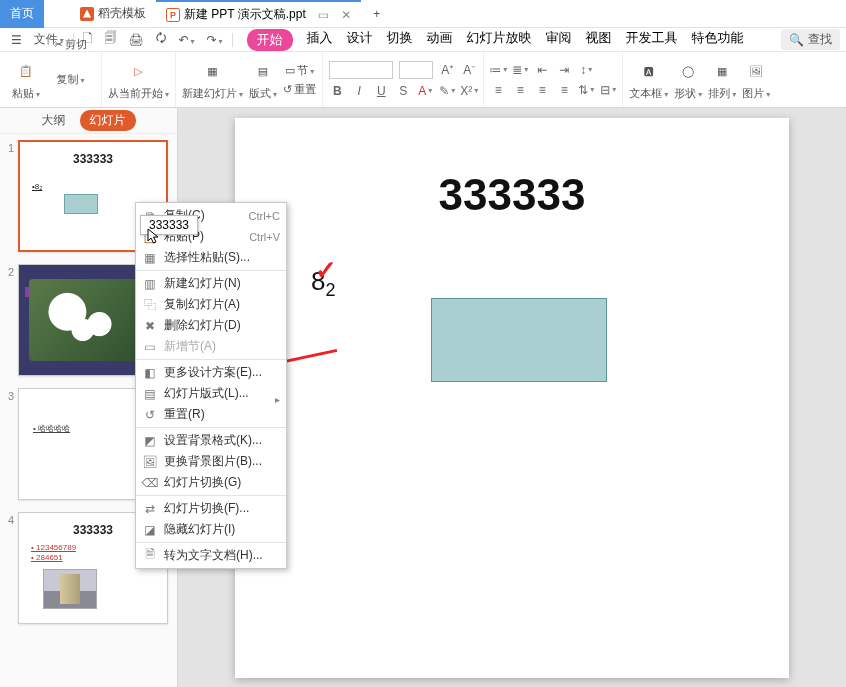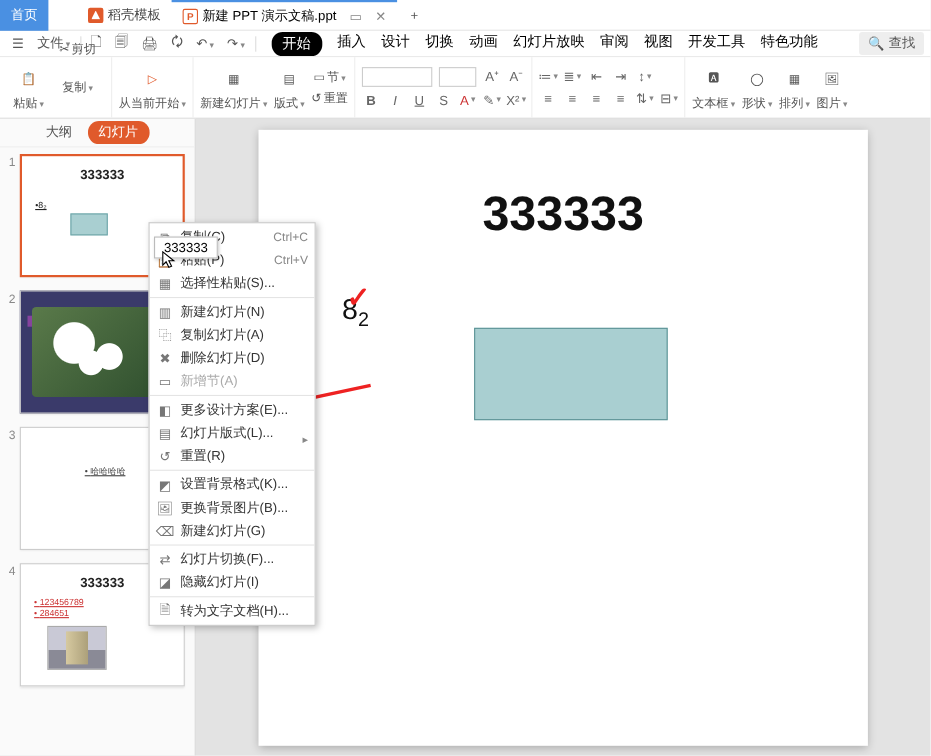--- a/index.html
+++ b/index.html
@@ -15,21 +15,21 @@
 .flame { width: 14px; height: 14px; background: #e05a2b; border-radius: 2px; display: inline-block; position: relative; }
 .flame::after { content: ""; position: absolute; inset: 3px; background: #fff; clip-path: polygon(50% 0,100% 100%,0 100%); }
 .ppt-ico { width: 14px; height: 14px; background: #fff; border: 1px solid #e05a2b; color: #e05a2b; font-size: 9px; font-weight: bold; display: flex; align-items: center; justify-content: center; border-radius: 2px; }
 .tab-doc .winbtns { margin-left: 8px; display: flex; gap: 6px; color: #888; }
 
 .menubar { height: 24px; background: #fff; display: flex; align-items: center; font-size: 12px; color: #555; padding: 0 6px; gap: 2px; border-bottom: 1px solid #e8e8e8; }
 .menubar .mbtn { padding: 0 5px; cursor: pointer; }
 .menubar .sep { width: 1px; height: 14px; background: #ddd; margin: 0 2px; }
 .ribbon-tabs { display: flex; gap: 14px; margin-left: 10px; font-size: 13px; }
 .ribbon-tabs .rtab { cursor: pointer; color: #000000; }
-.ribbon-tabs .rtab.active { background: #000000; color: #fff; padding: 2px 10px; border-radius: 10px; }
+.ribbon-tabs .rtab.active { background: #ec4899; color: #fff; padding: 2px 10px; border-radius: 10px; }
 .search-box { margin-left: auto; display: flex; align-items: center; background: #eee; border-radius: 3px; padding: 2px 8px; font-size: 12px; color: #555; }
 
 .ribbon { height: 56px; background: #fff; display: flex; align-items: center; padding: 0 6px; border-bottom: 1px solid #d8d8d8; font-size: 11px; color: #555; }
 .rgrp { display: flex; flex-direction: column; align-items: center; justify-content: center; height: 100%; padding: 0 6px; gap: 2px; border-right: 1px solid #eee; }
 .ricon { width: 20px; height: 20px; display: flex; align-items: center; justify-content: center; color: #555; }
 .ricon.big { width: 26px; height: 26px; }
 .rvert { display: flex; flex-direction: column; gap: 2px; align-items: center; }
 .rhoriz { display: flex; gap: 6px; align-items: center; }
 .rtxt { font-size: 11px; white-space: nowrap; }
 .dd::after { content: "▾"; font-size: 8px; margin-left: 2px; color: #888; }
@@ -245,21 +245,21 @@
           <div class="trect" style="top:52px;left:44px;"></div>
         </div>
       </div>
       <div class="thumbrow">
         <div class="thumbnum">2</div>
         <div class="thumb img"></div>
       </div>
       <div class="thumbrow">
         <div class="thumbnum">3</div>
         <div class="thumb">
-          <div class="ttiny" style="top:34px;left:14px;color:#444;margin-left:44px;">• <span>哈哈哈哈</span></div>
+          <div class="ttiny" style="top:34px;left:14px;color:#444;">• <span>哈哈哈哈</span></div>
         </div>
       </div>
       <div class="thumbrow">
         <div class="thumbnum">4</div>
         <div class="thumb">
           <div class="tt">333333</div>
           <div class="ttiny" style="top:30px;left:12px;color:#c33;">• <span>123456789</span></div>
           <div class="ttiny" style="top:40px;left:12px;color:#c33;">• <span>284651</span></div>
           <div class="photo" style="top:56px;left:24px;width:54px;height:40px;"></div>
         </div>
@@ -326,21 +326,21 @@
   <div class="mi">
       <span class="mico">◩</span>
       <span>设置背景格式(K)...</span>
     </div>
   <div class="mi">
       <span class="mico">🖼</span>
       <span>更换背景图片(B)...</span>
     </div>
   <div class="mi">
       <span class="mico">⌫</span>
-      <span>新建幻灯片(G)</span>
+      <span>幻灯片切换(G)</span>
     </div>
   <hr>
   <div class="mi">
       <span class="mico">⇄</span>
       <span>幻灯片切换(F)...</span>
     </div>
   <div class="mi">
       <span class="mico">◪</span>
       <span>隐藏幻灯片(I)</span>
     </div>

